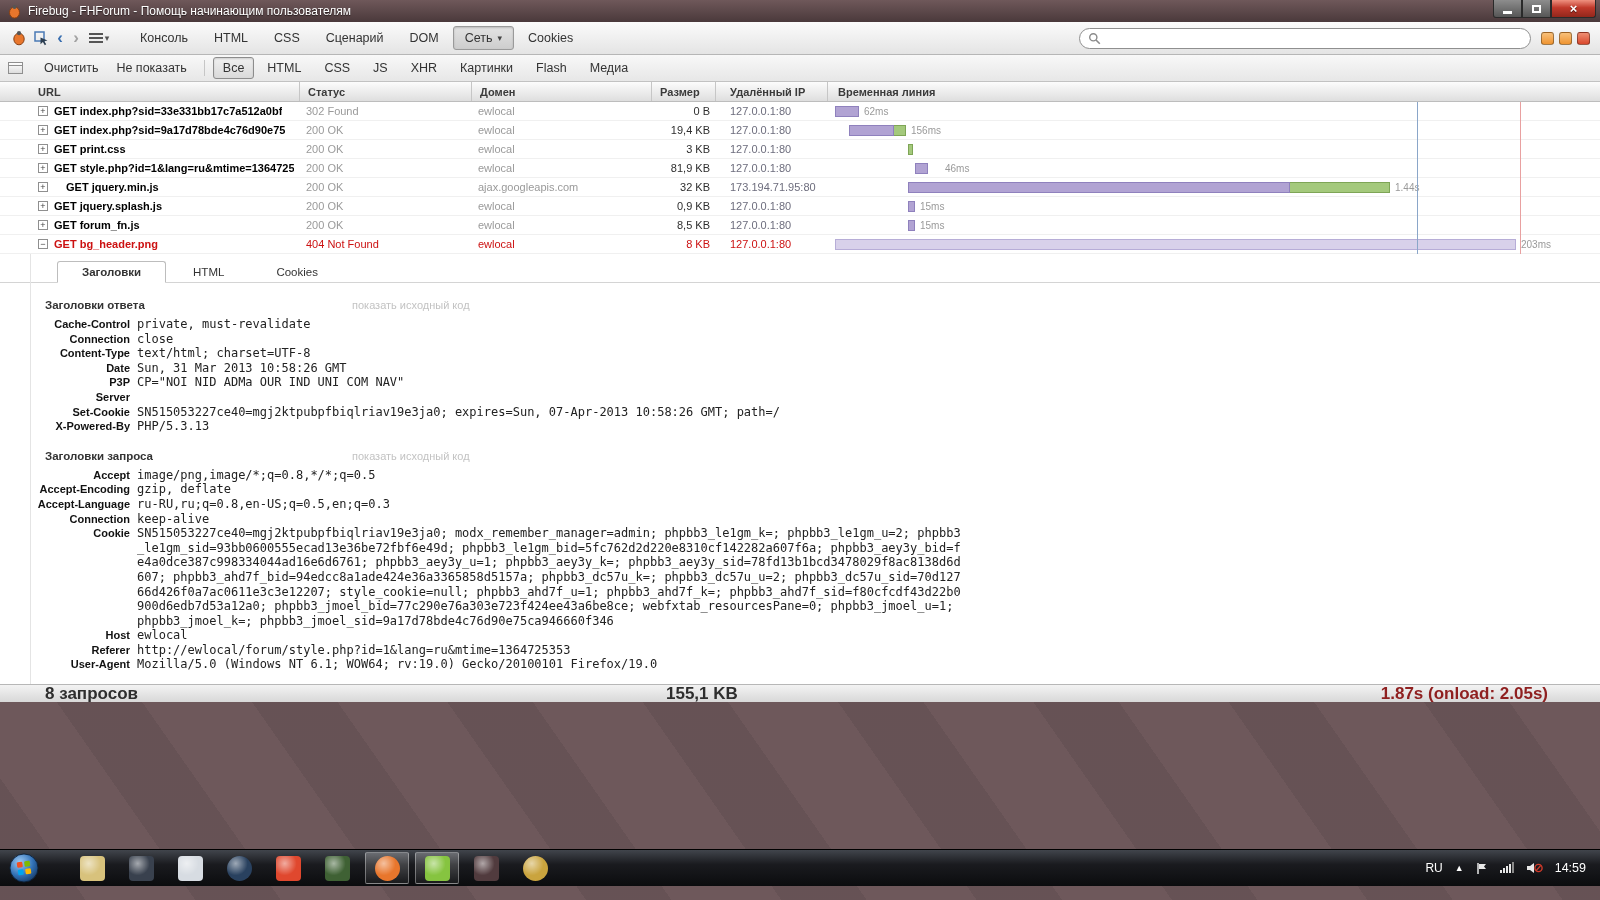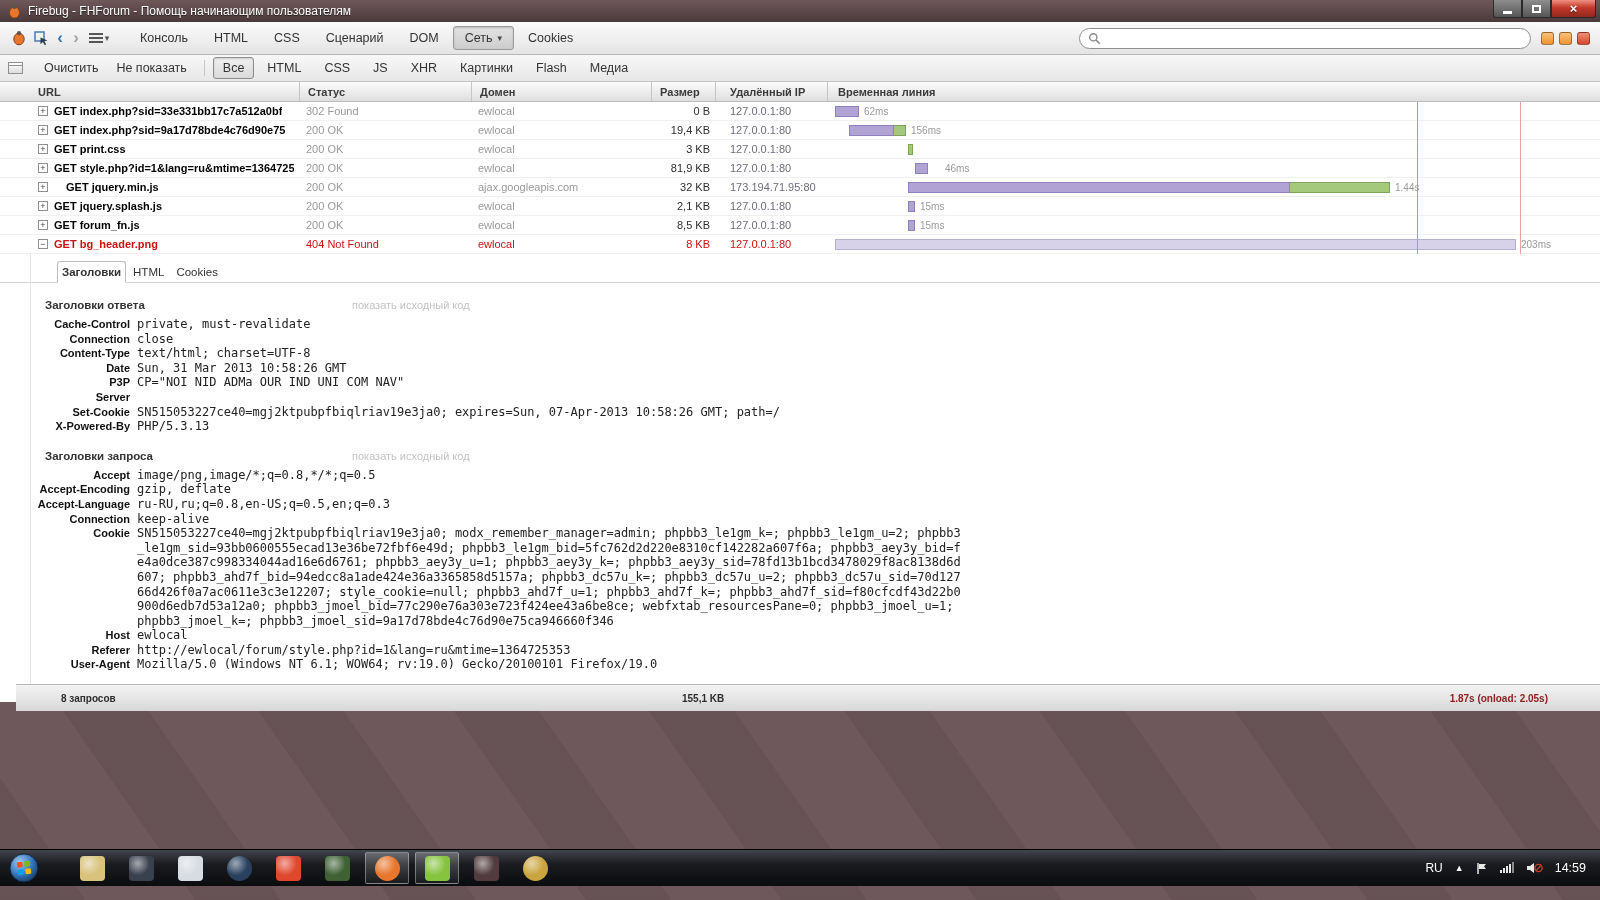--- a/index.html
+++ b/index.html
@@ -83,34 +83,34 @@
   .bar { position:absolute; top:4px; height:11px; display:flex; }
   .seg { height:11px; border-style:solid; border-width:1px; border-left-width:0; }
   .seg:first-child { border-left-width:1px; }
   .bar-label { position:absolute; top:4px; font-size:10px; color:#9a9a9a; white-space:nowrap; }
   .vline { position:absolute; top:0; bottom:0; width:1px; }
 
   
   .detail { height:430px; background:#fff; font-size:11px; position:relative; overflow:hidden; }
   .detail::before { content:""; position:absolute; left:30px; top:0; bottom:0; width:1px; background:#e4e4e4; }
   #detail-tabs { display:flex; gap:2px; padding:7px 0 0 57px; border-bottom:1px solid #d4d4d4; height:29px; }
-  .dtab { padding:4px 4px; border:1px solid transparent; margin-bottom:-1px; font-size:11.5px; color:#333; }
+  .dtab { padding:4px 24px; border:1px solid transparent; margin-bottom:-1px; font-size:11.5px; color:#333; }
   .dtab.active { border:1px solid #bdbdbd; border-bottom:1px solid #fff; border-radius:3px 3px 0 0; font-weight:bold; background:#fff; }
   #detail-body { padding-top:13px; }
   .section-head { display:flex; padding:3px 0 6px 45px; align-items:baseline; }
   .section-title { font-weight:bold; color:#333; width:307px; font-size:11.5px; }
   .source-link { color:#c3c3c3; font-size:11px; }
   .hrow { display:flex; line-height:14.6px; }
   .hname { width:130px; text-align:right; font-weight:bold; color:#111; flex:none; }
   .hval { margin-left:7px; font-family:"DejaVu Sans Mono", monospace; font-size:12px; color:#222;
     max-width:830px; word-break:break-all; white-space:pre-wrap; }
   .section-gap { height:13px; }
 
-  .statusbar { height:27px; background:linear-gradient(#f3f3f3,#d8d8d8); border-top:1px solid #b7b7b7;
-    display:flex; align-items:center; font-size:10px; font-weight:bold; color:#2e2e2e; position:relative;margin-left:16px; }
+  .statusbar { height:18px; background:linear-gradient(#f3f3f3,#d8d8d8); border-top:1px solid #b7b7b7;
+    display:flex; align-items:center; font-size:17px; font-weight:bold; color:#2e2e2e; position:relative; }
   .sb-left { padding-left:45px; }
   .sb-mid { position:absolute; left:666px; }
   .sb-right { position:absolute; right:52px; color:#8f2020; }
 
   
   .taskbar { position:absolute; left:0; top:849px; width:1600px; height:37px;
     background:linear-gradient(#41454c,#1a1b1f 40%,#0b0c0e); border-top:1px solid #000; display:flex; align-items:center; }
   .start-orb { margin-left:8px; width:32px; height:32px; display:flex; align-items:center; justify-content:center; }
   #taskbar-items { display:flex; align-items:center; margin-left:28px; }
   .tb-item { width:49px; height:32px; display:flex; align-items:center; justify-content:center; }
@@ -318,21 +318,21 @@
             <span class="bar-label" style="left: 567px;">1.44s</span>
           </div>
         </div>
         <div class="net-row">
           <div class="rcell url-cell">
             <span class="expander">+</span>
             <span style="overflow: hidden; white-space: nowrap;">GET jquery.splash.js</span>
           </div>
           <div class="rcell status-cell">200 OK</div>
           <div class="rcell domain-cell">ewlocal</div>
-          <div class="rcell size-cell">2,1 KB</div>
+          <div class="rcell size-cell">0,9 KB</div>
           <div class="rcell ip-cell">127.0.0.1:80</div>
           <div class="rcell time-cell">
             <div class="bar" style="left: 80px;">
               <span class="seg" style="width: 7px; background: rgb(177, 163, 211); border-color: rgb(143, 129, 189);"></span>
             </div>
             <span class="bar-label" style="left: 92px;">15ms</span>
           </div>
         </div>
         <div class="net-row">
           <div class="rcell url-cell">

